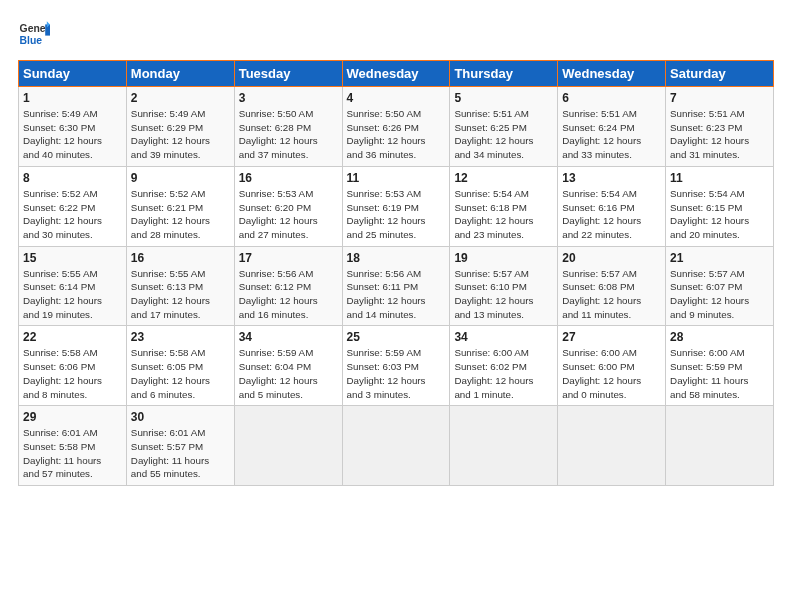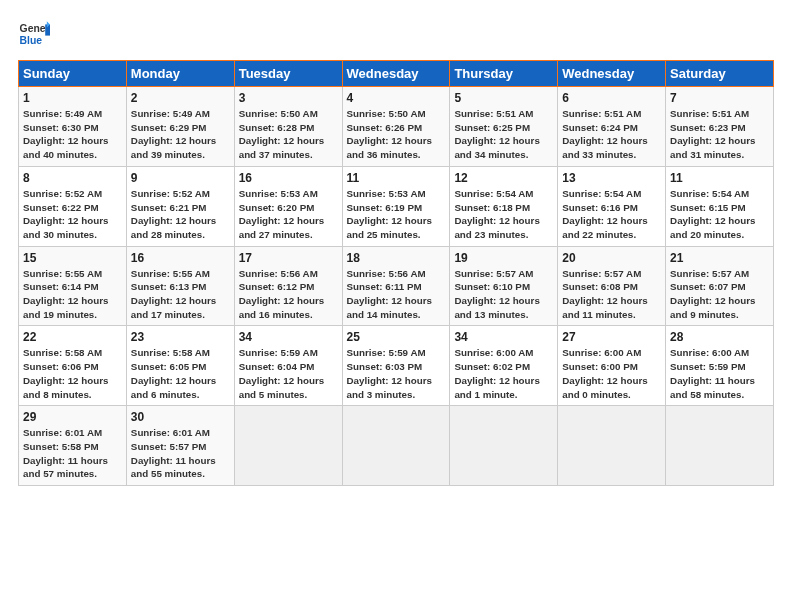--- a/index.html
+++ b/index.html
@@ -78,21 +78,20 @@
       font-weight: bold;
       font-size: 12px;
       color: #222;
       display: block;
       margin-bottom: 2px;
     }
     .day-info {
       font-size: 9.8px;
       color: #333;
       line-height: 1.4;
-      font-weight: bold;
     }
     .empty-cell { background: #f0f0f0 !important; }
   </style>
 </head>
 <body>
 
 <div class="page">
   <div class="header">
     <div class="logo">
       <svg class="logo-icon" viewBox="0 0 40 40" xmlns="http://www.w3.org/2000/svg">

